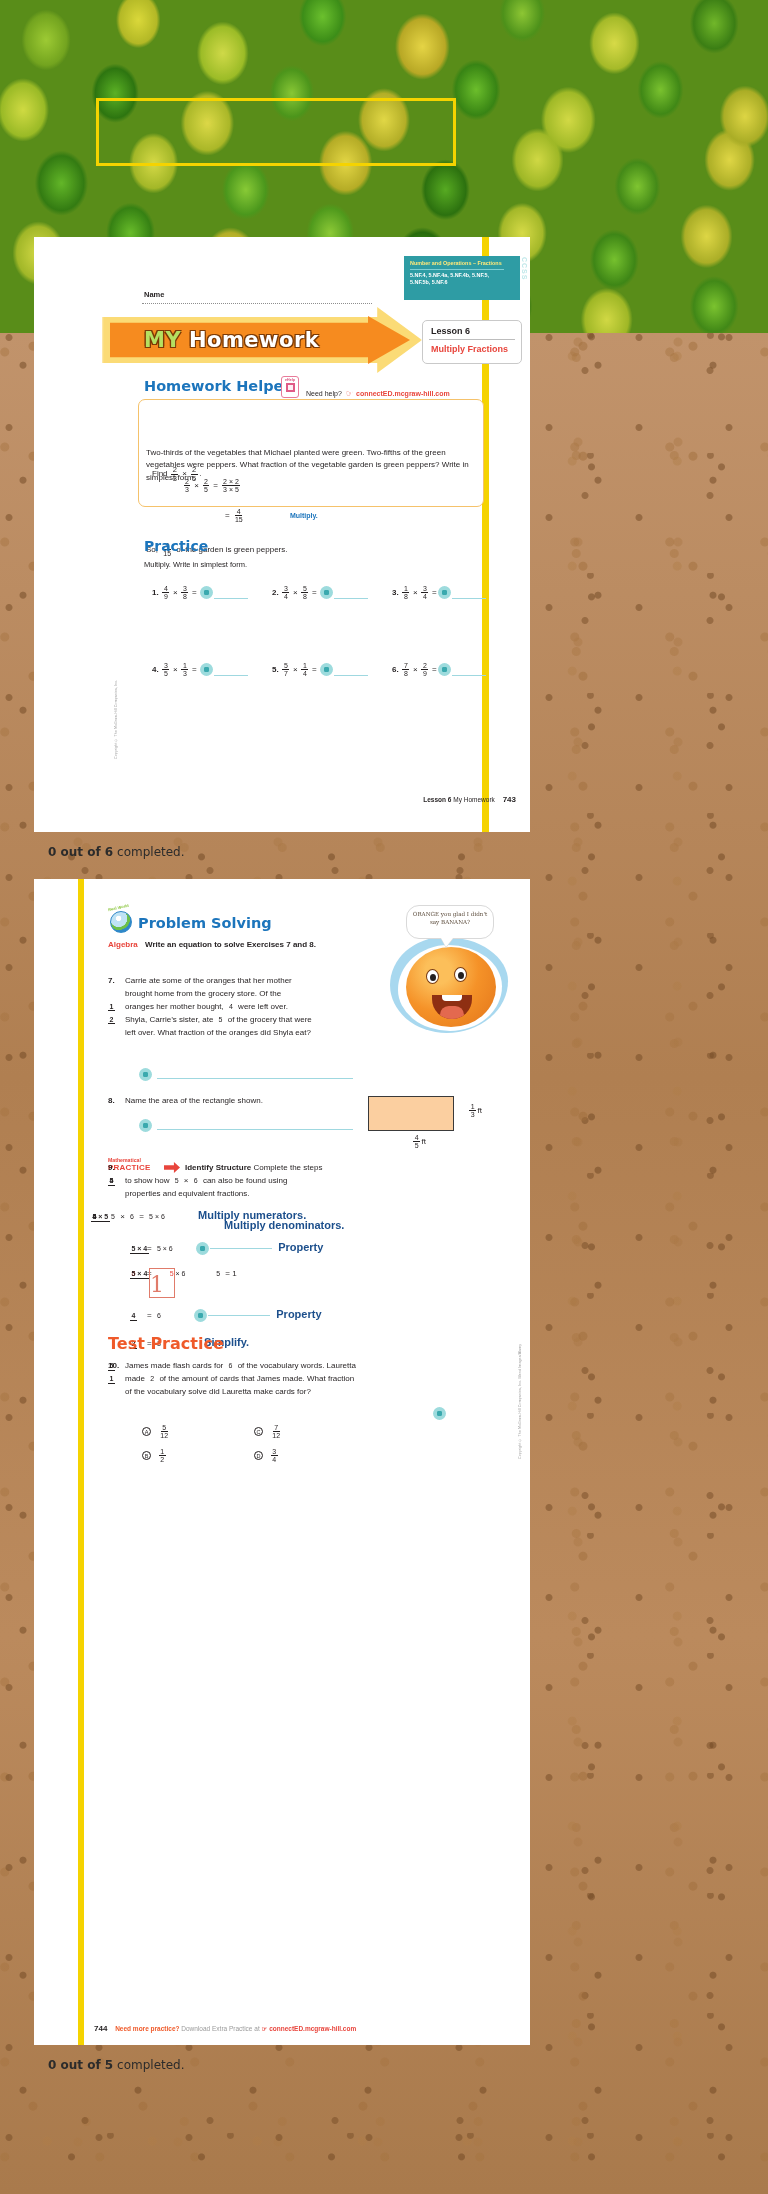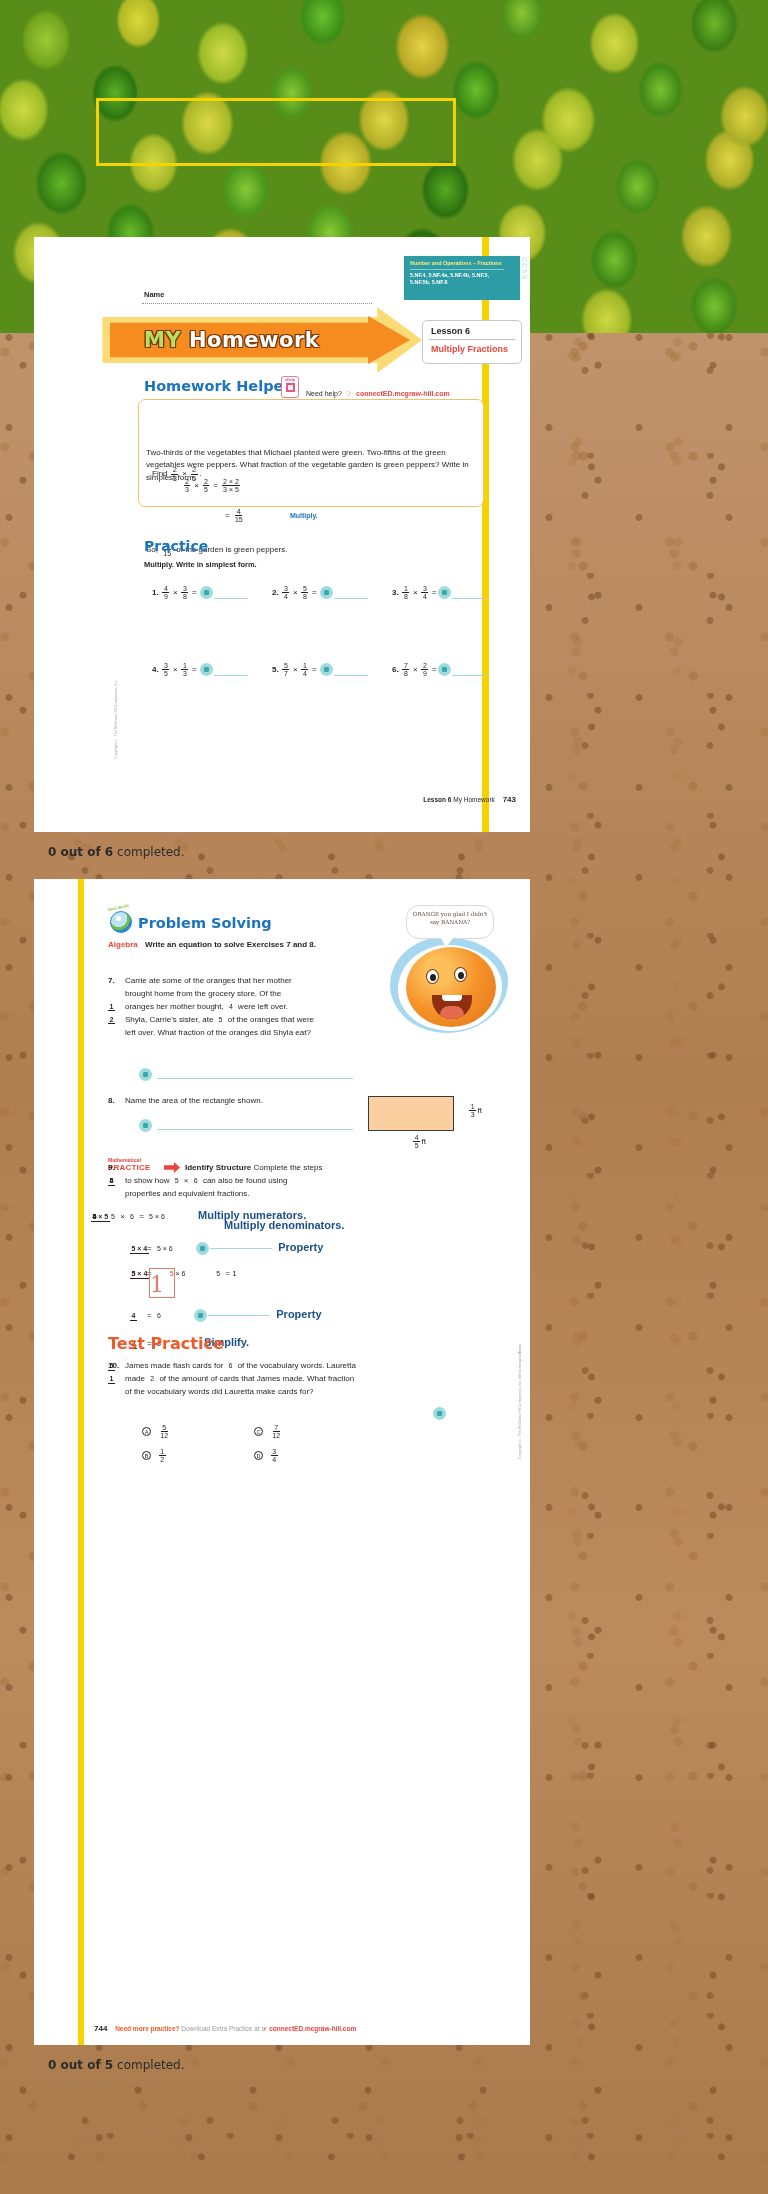--- a/index.html
+++ b/index.html
@@ -138,21 +138,21 @@
   .frac { display:inline-flex; flex-direction:column; align-items:center; vertical-align:middle;
           margin:0 1.5px; line-height:1.05; font-size:7px; }
   .frac .num { border-bottom:1px solid #231f20; padding:0 1.5px; }
   .frac .den { padding:0 1.5px; }
   .frac.big { font-size:7.5px; }
   .step { position:absolute; font-size:8px; color:#231f20; }
   .mul-note { color:#1c75bc; font-weight:bold; font-size:7px; }
 
   .practice-h { position:absolute; left:110px; top:301px; font-size:14px; font-weight:bold;
                 color:#1c75bc; font-family:"DejaVu Sans", sans-serif; }
-  .practice-sub { position:absolute; left:110px; top:323px; font-size:7.5px; font-weight:bold; color:#231f20; }
+  .practice-sub { position:absolute; left:110px; top:323px; font-size:7.5px; font-weight:normal; color:#231f20; }
   .prob { position:absolute; font-size:8px; color:#231f20; white-space:nowrap; }
   .prob .idx { font-weight:bold; }
   .dot { display:inline-block; width:13px; height:13px; border-radius:50%;
          background:radial-gradient(circle at 50% 50%, #3aa9ae 0 30%, #9ddbdd 32% 70%, #cdeef0 72% 100%);
          vertical-align:middle; margin:0 1px; }
   .ansline { display:inline-block; width:34px; border-bottom:1px solid #9fd8e0; vertical-align:bottom;
              margin-bottom:2px; }
   .sideline { position:absolute; left:482px; width:7px; background:#f5d300; }
   .copyright-v { position:absolute; font-size:3.6px; color:#9a9a9a; writing-mode:vertical-rl;
                  transform:rotate(180deg); letter-spacing:.1px; }
@@ -461,21 +461,21 @@
     <span class="frac">
         <span class="num">1</span>
         <span class="den">4</span>
       </span>
     <span>were left over.</span><br>
     <span>Shyla, Carrie’s sister, ate</span>
     <span class="frac">
         <span class="num">2</span>
         <span class="den">5</span>
       </span>
-    <span>of the oranges that were</span><br>
+    <span>of the grocery that were</span><br>
     <span>left over. What fraction of the oranges did Shyla eat?</span>
   </div>
   <div style="position:absolute; left:104px; top:186px;">
     <span class="dot"></span>
     <span style="display:inline-block; width:196px; border-bottom:1px solid #9fd8e0; vertical-align:bottom; margin-bottom:4px;"></span>
   </div>
 
   <div class="ex" style="left:91px; top:216px; width:260px;">
     <span class="num">8.</span>
     <span>Name the area of the rectangle shown.</span>
@@ -594,21 +594,21 @@
         <span class="num">5</span>
         <span class="den">6</span>
       </span>
     <span>of the vocabulary words. Lauretta</span><br>
     <span>made</span>
     <span class="frac">
         <span class="num">1</span>
         <span class="den">2</span>
       </span>
     <span>of the amount of cards that James made. What fraction</span><br>
-    <span>of the vocabulary words did Lauretta make cards for?</span>
+    <span>of the vocabulary solve did Lauretta make cards for?</span>
   </div>
   <div class="dot" style="position:absolute; left:398px; top:528px;"></div>
 
   <div class="choice" style="left:108px; top:545px;">
     <span class="cbullet">A</span>
     <span class="frac">
         <span class="num">5</span>
         <span class="den">12</span>
       </span>
   </div>

